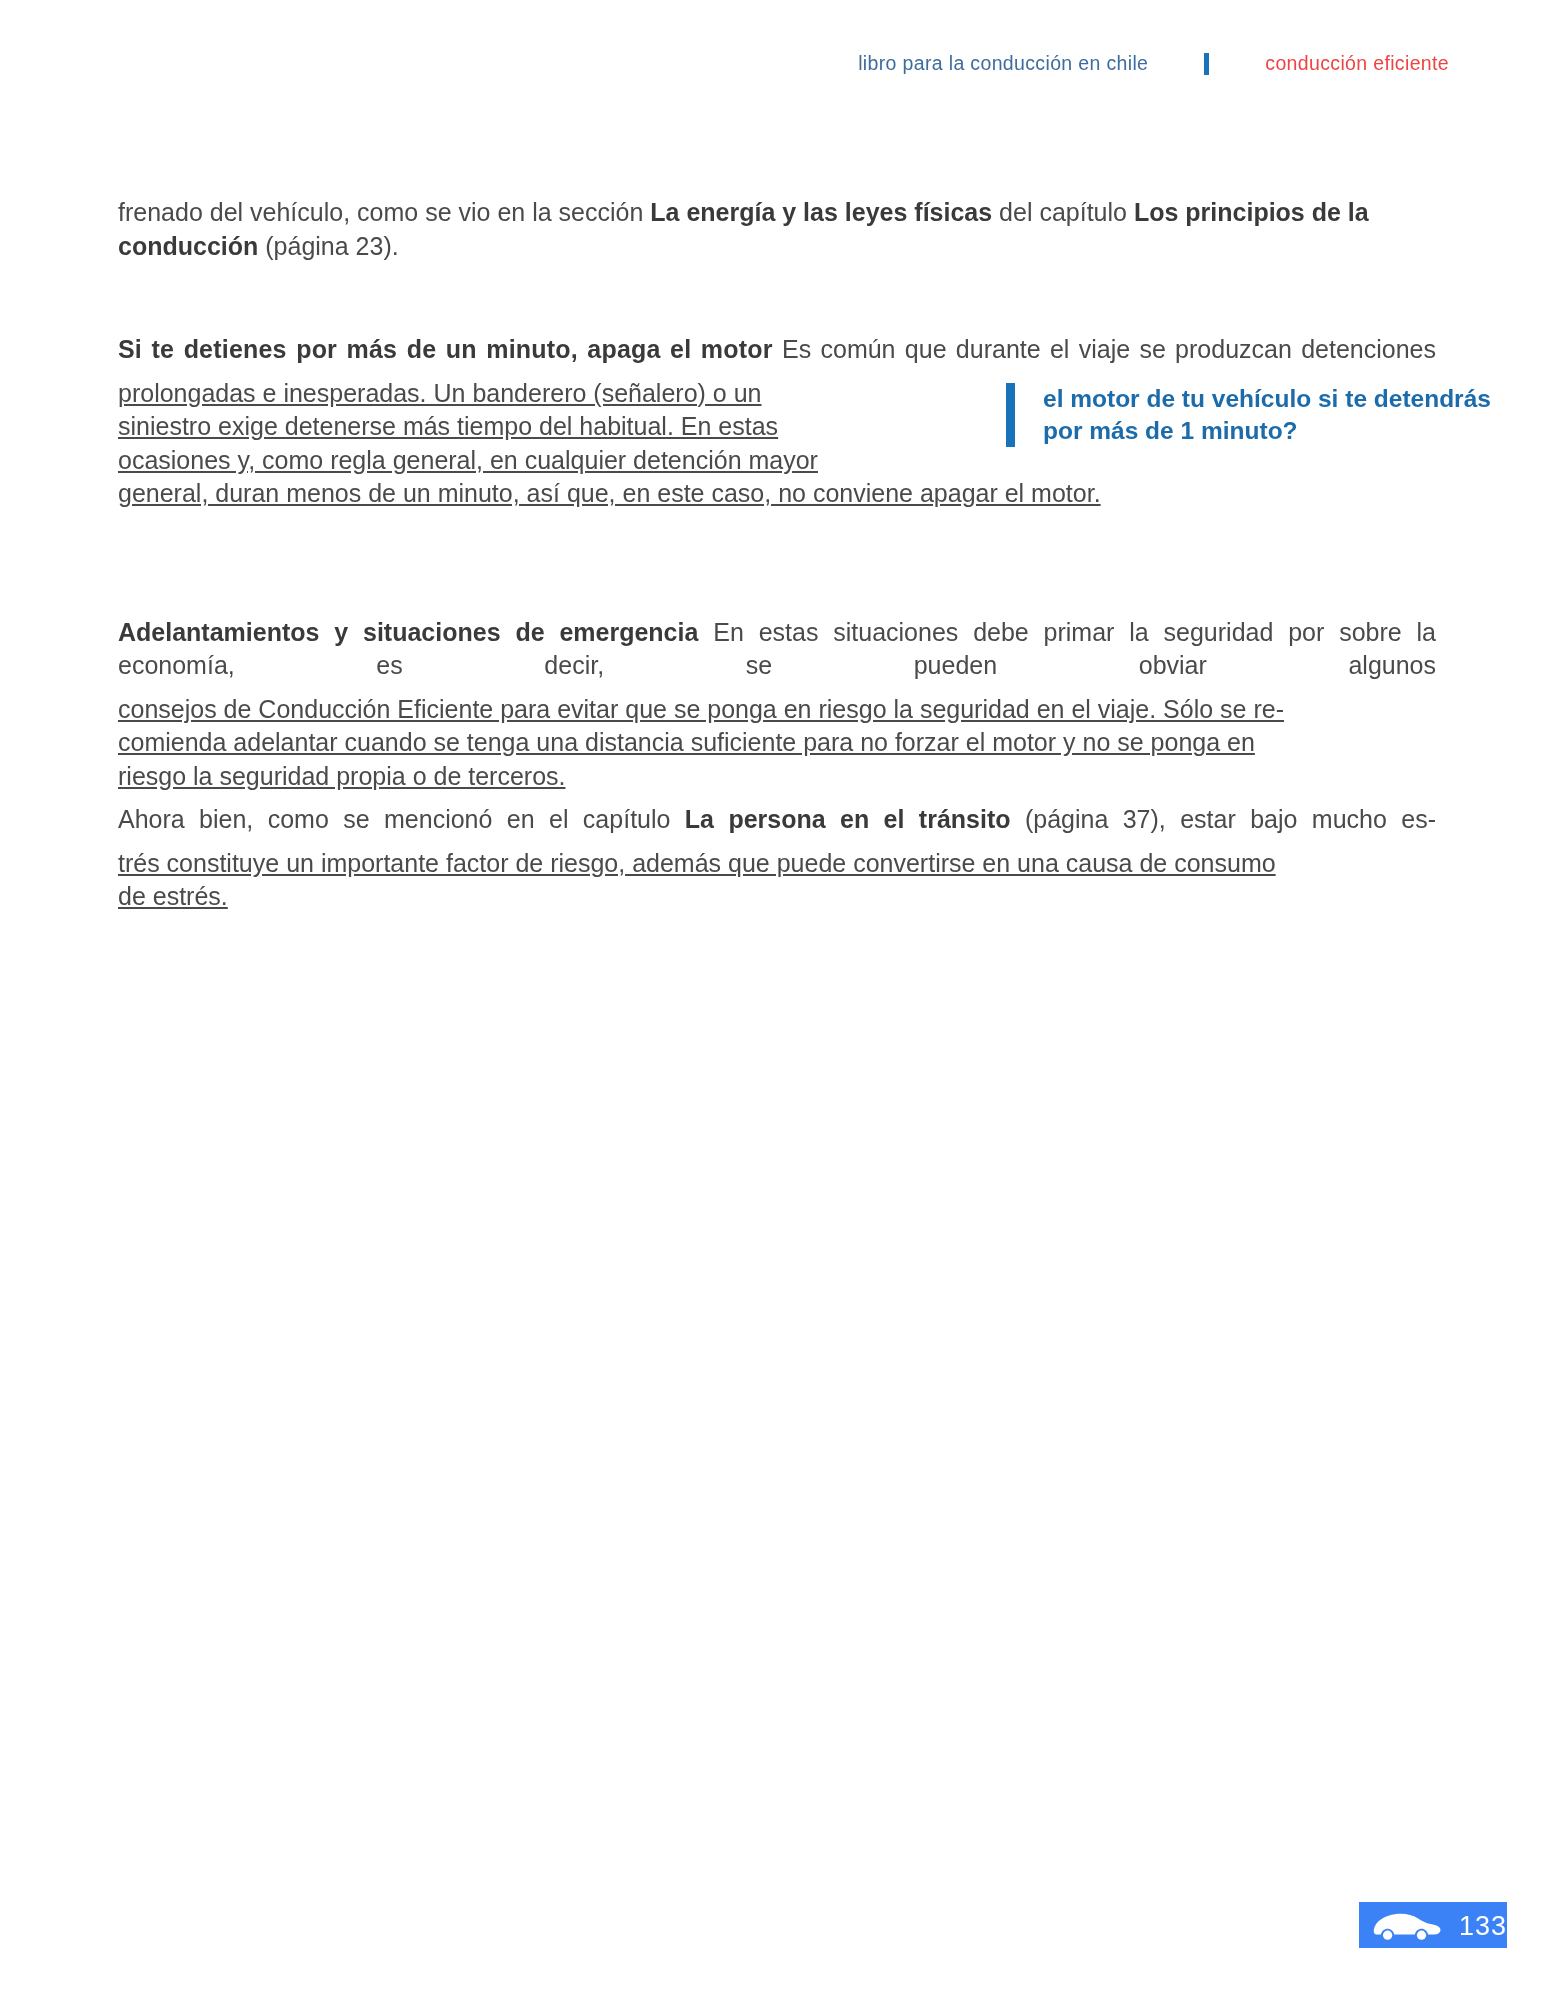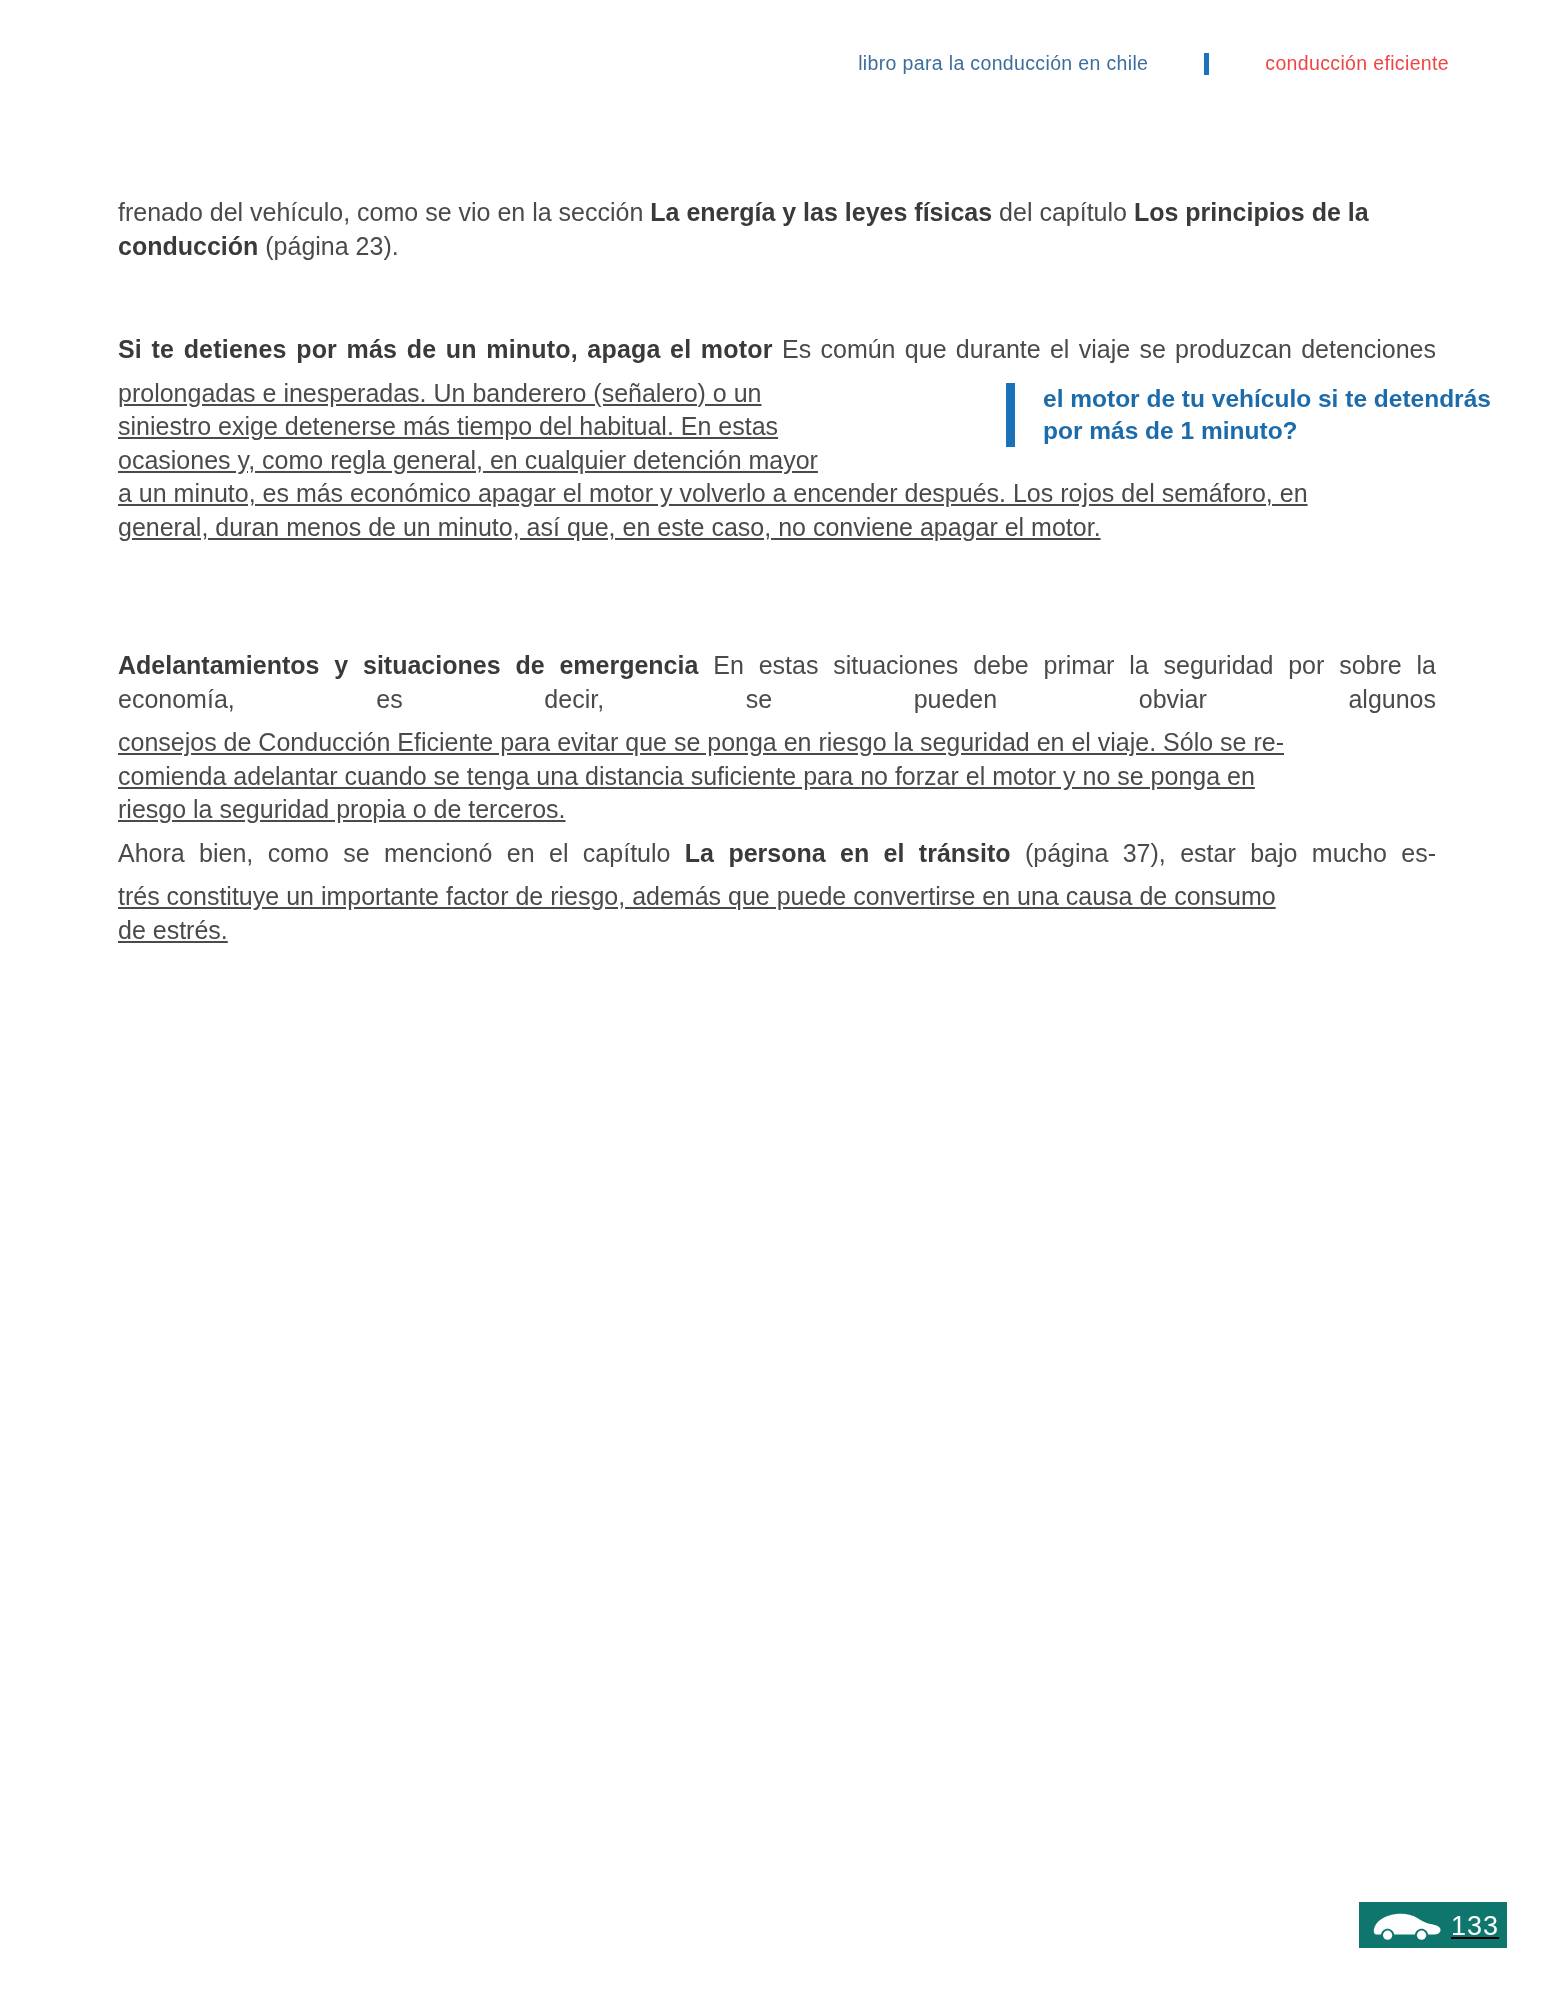--- a/index.html
+++ b/index.html
@@ -116,26 +116,25 @@
     text-decoration: underline;
   }
 
   
   .pagebadge {
     position: absolute;
     right: 38px;
     bottom: 52px;
     width: 148px;
     height: 46px;
-    background: #0f766e;
+    background: #3b82f6;
     display: flex;
     align-items: center;
     justify-content: flex-start;
-    gap: 4px;
-    text-decoration: underline;
+    gap: 12px;
   }
   .pagebadge .car {
     width: 74px;
     height: 34px;
     margin-left: 10px;
     display: block;
   }
   .pagebadge .pnum {
     color: #ffffff;
     font-size: 27px;
@@ -170,21 +169,20 @@
       <div class="gap-sm"></div>
 
       <div class="callout">
         <span class="cl-line">el motor de tu vehículo si te detendrás</span>
         <span class="cl-line">por más de 1 minuto?</span>
       </div>
 
       <p class="para normalline">prolongadas e inesperadas. Un banderero (señalero) o un</p>
       <p class="para normalline">siniestro exige detenerse más tiempo del habitual. En estas</p>
       <p class="para normalline">ocasiones y, como regla general, en cualquier detención mayor</p>
-      <p class="para normalline">a un minuto, es más económico apagar el motor y volverlo a encender después. Los rojos del semáforo, en</p>
       <p class="para normalline">general, duran menos de un minuto, así que, en este caso, no conviene apagar el motor.</p>
     </div>
 
     <div class="gap-lg"></div>
     <div class="gap-md"></div>
 
     <div>
       <p class="para jline"><b class="hd">Adelantamientos y situaciones de emergencia</b>&nbsp;<span>En estas situaciones debe primar la seguridad por sobre la economía, es decir, se pueden obviar algunos</span></p>
 
       <div class="gap-sm"></div>

